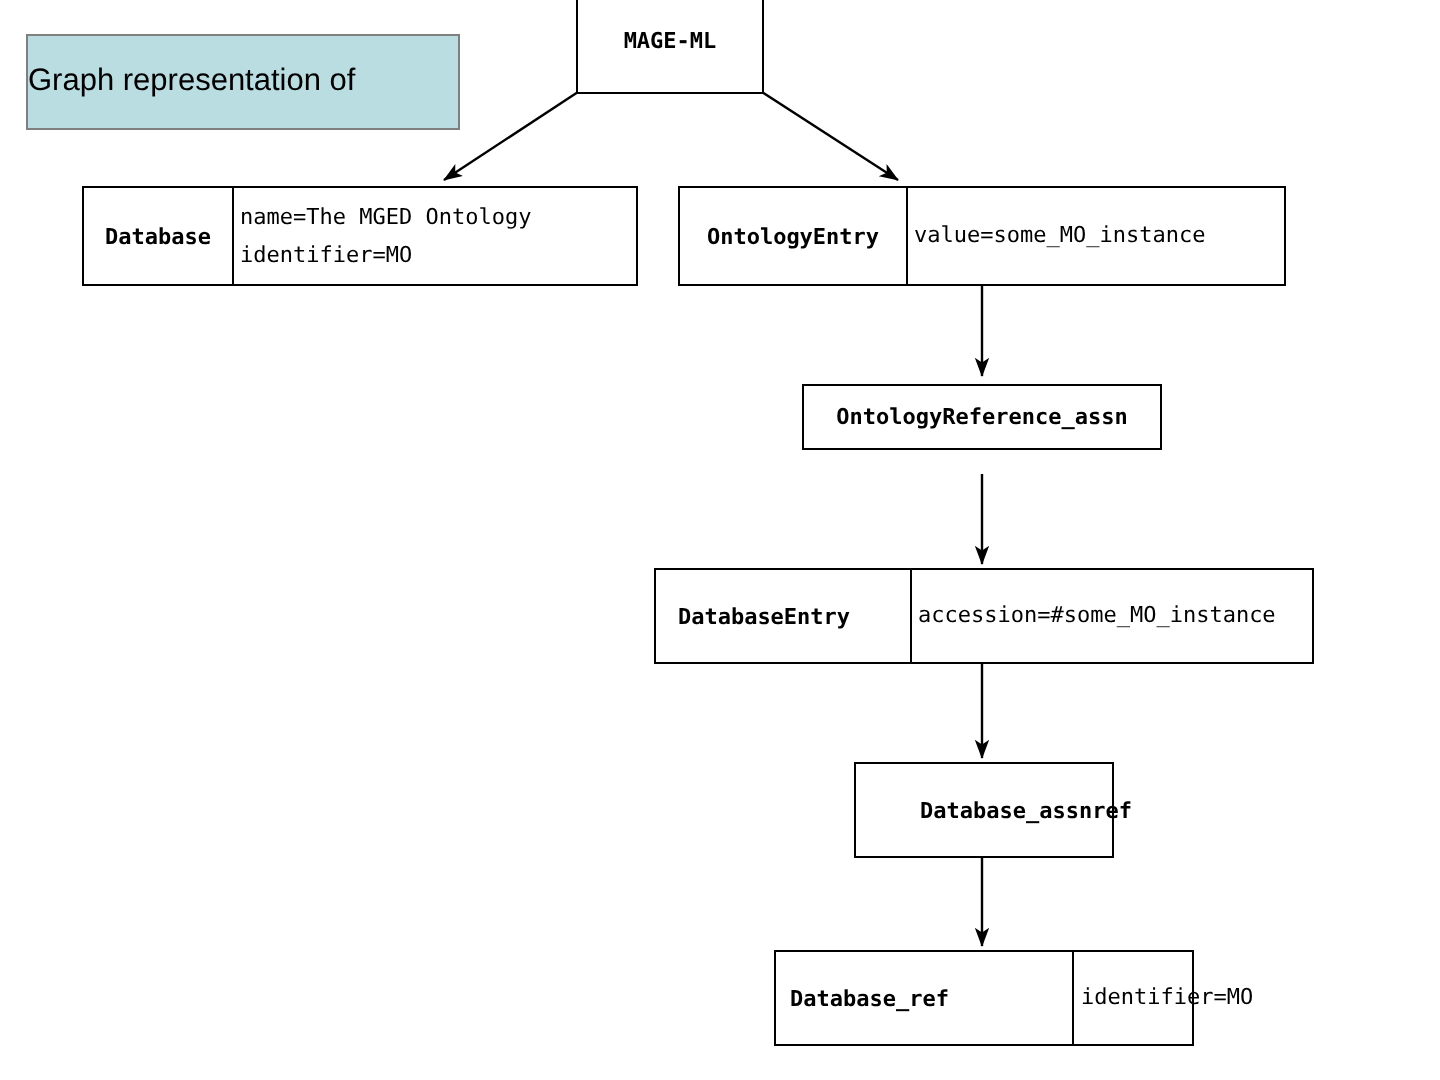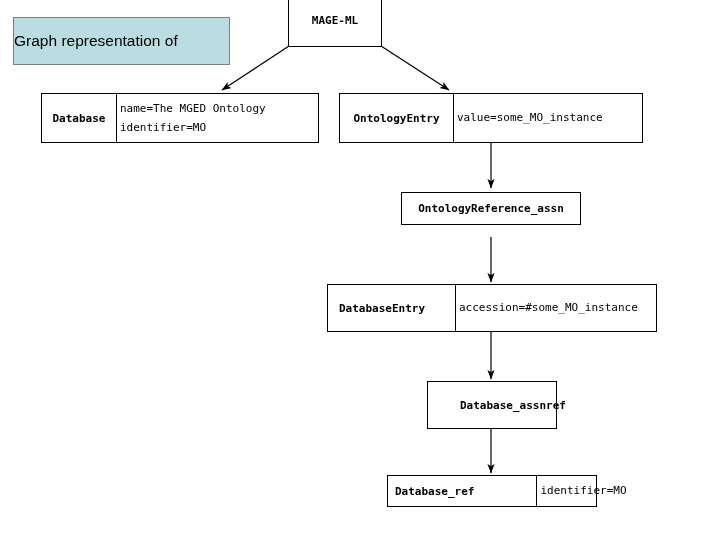--- a/index.html
+++ b/index.html
@@ -98,21 +98,21 @@
     white-space: nowrap;
   }
 
   
   #node-mage-ml        { left:288px; top:-6px;  width: 94px; height: 53px; }
   #node-database       { left: 41px; top: 93px; width:278px; height: 50px; }
   #node-ontologyentry  { left:339px; top: 93px; width:304px; height: 50px; }
   #node-ontologyref    { left:401px; top:192px; width:180px; height: 33px; }
   #node-databaseentry  { left:327px; top:284px; width:330px; height: 48px; justify-content: center; }
   #node-dbassnref      { left:427px; top:381px; width:130px; height: 48px; padding-left: 32px; }
-  #node-databaseref    { left:387px; top:475px; width:210px; height: 32px; gap: 36px; }
+  #node-databaseref    { left:387px; top:475px; width:210px; height: 48px; gap: 36px; }
 
   #node-database      .cell-name { width: 74px; }
   #node-ontologyentry .cell-name { width:113px; }
   #node-databaseentry .cell-name { width:108px; }
   #node-databaseref   .cell-name { width: 99px; }
 </style>
 </head>
 <body>
 
 <div id="canvas">

